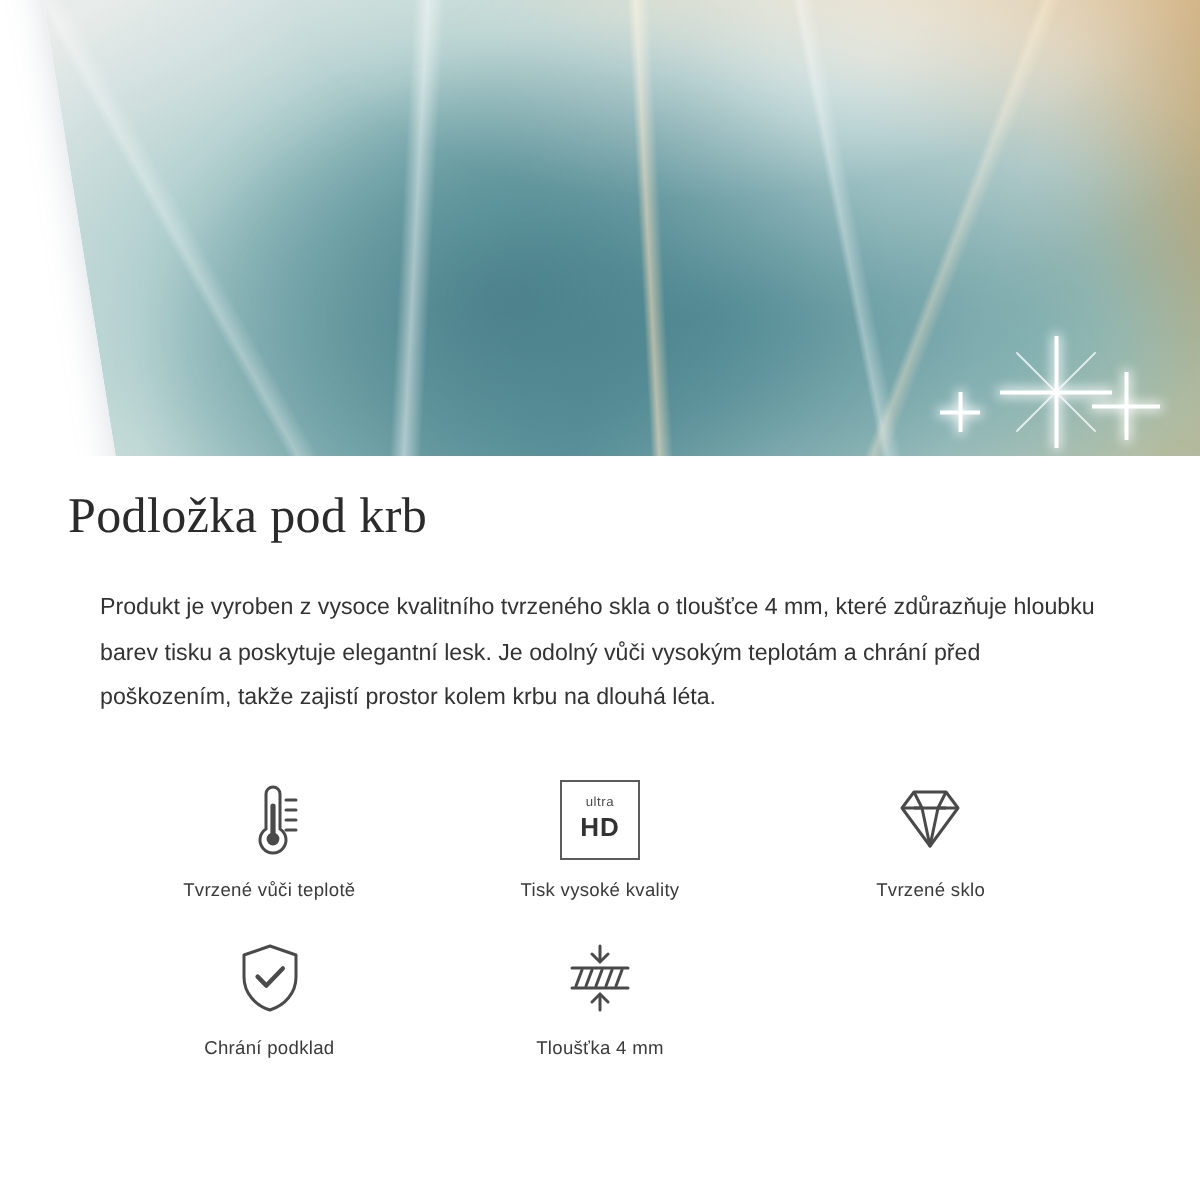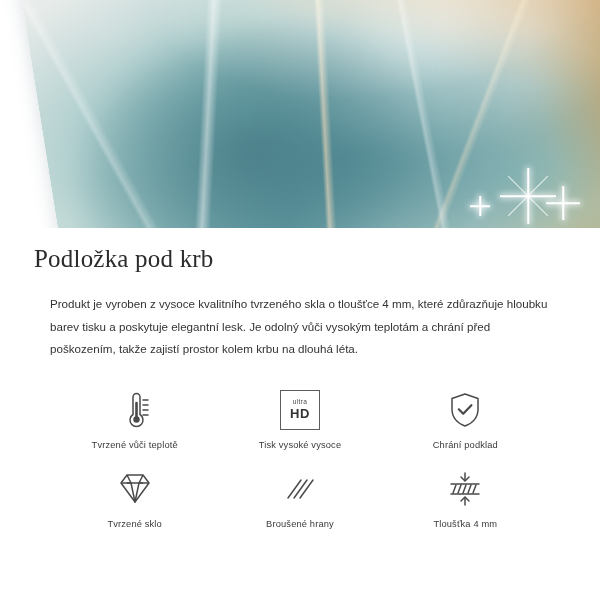--- a/index.html
+++ b/index.html
@@ -260,56 +260,45 @@
         <div class="caption">Tvrzené vůči teplotě</div>
       </div>
 
       <div class="feature">
         <div class="icon">
           <div class="ultrahd">
             <span class="u">ultra</span>
             <span class="hd">HD</span>
           </div>
         </div>
-        <div class="caption">Tisk vysoké vysoce</div>
-      </div>
-
-      <div class="feature">
-        <div class="icon">
-          <svg width="44" height="44" viewBox="0 0 44 44" fill="none" stroke="#4a4a4a" stroke-width="1.5" stroke-linecap="round" stroke-linejoin="round">
-            <path d="M22 6l13 4.5v11c0 8-5.6 14.2-13 16.5C14.6 35.7 9 29.5 9 21.5v-11L22 6z"></path>
-            <path d="M15.8 21.3l4.4 4.5 8.2-8.6" stroke-width="2.2"></path>
-          </svg>
-        </div>
-        <div class="caption">Chrání podklad</div>
+        <div class="caption">Tisk vysoké kvality</div>
       </div>
 
       <div class="feature">
         <div class="icon">
           <svg width="46" height="44" viewBox="0 0 46 44" fill="none" stroke="#4a4a4a" stroke-width="1.5" stroke-linejoin="round">
             <path d="M9 16l6-8h16l6 8-14 19L9 16z"></path>
             <path d="M9 16h28"></path>
             <path d="M15 8l4 8-4 0M31 8l-4 8 4 0"></path>
             <path d="M19 16l4 19 4-19"></path>
           </svg>
         </div>
         <div class="caption">Tvrzené sklo</div>
       </div>
 
       <div class="feature">
         <div class="icon">
-          <svg width="46" height="40" viewBox="0 0 46 40" fill="none" stroke="#4a4a4a" stroke-width="1.5" stroke-linecap="round">
-            <path d="M11 29L24 11"></path>
-            <path d="M17 29L30 11"></path>
-            <path d="M23 29L36 11"></path>
-            <path d="M29 29L42 11" opacity="0"></path>
+          <svg width="44" height="44" viewBox="0 0 44 44" fill="none" stroke="#4a4a4a" stroke-width="1.5" stroke-linecap="round" stroke-linejoin="round">
+            <path d="M22 6l13 4.5v11c0 8-5.6 14.2-13 16.5C14.6 35.7 9 29.5 9 21.5v-11L22 6z"></path>
+            <path d="M15.8 21.3l4.4 4.5 8.2-8.6" stroke-width="2.2"></path>
           </svg>
         </div>
-        <div class="caption">Broušené hrany</div>
-      </div>
+        <div class="caption">Chrání podklad</div>
+      </div>
+
 
       <div class="feature">
         <div class="icon">
           <svg width="48" height="44" viewBox="0 0 48 44" fill="none" stroke="#4a4a4a" stroke-width="1.5" stroke-linecap="round">
             <path d="M24 6v7"></path>
             <path d="M20 10l4 4 4-4"></path>
             <path d="M10 17h28"></path>
             <path d="M10 27h28"></path>
             <path d="M12 26l3-8M17 26l3-8M22 26l3-8M27 26l3-8M32 26l3-8"></path>
             <path d="M24 38v-7"></path>

